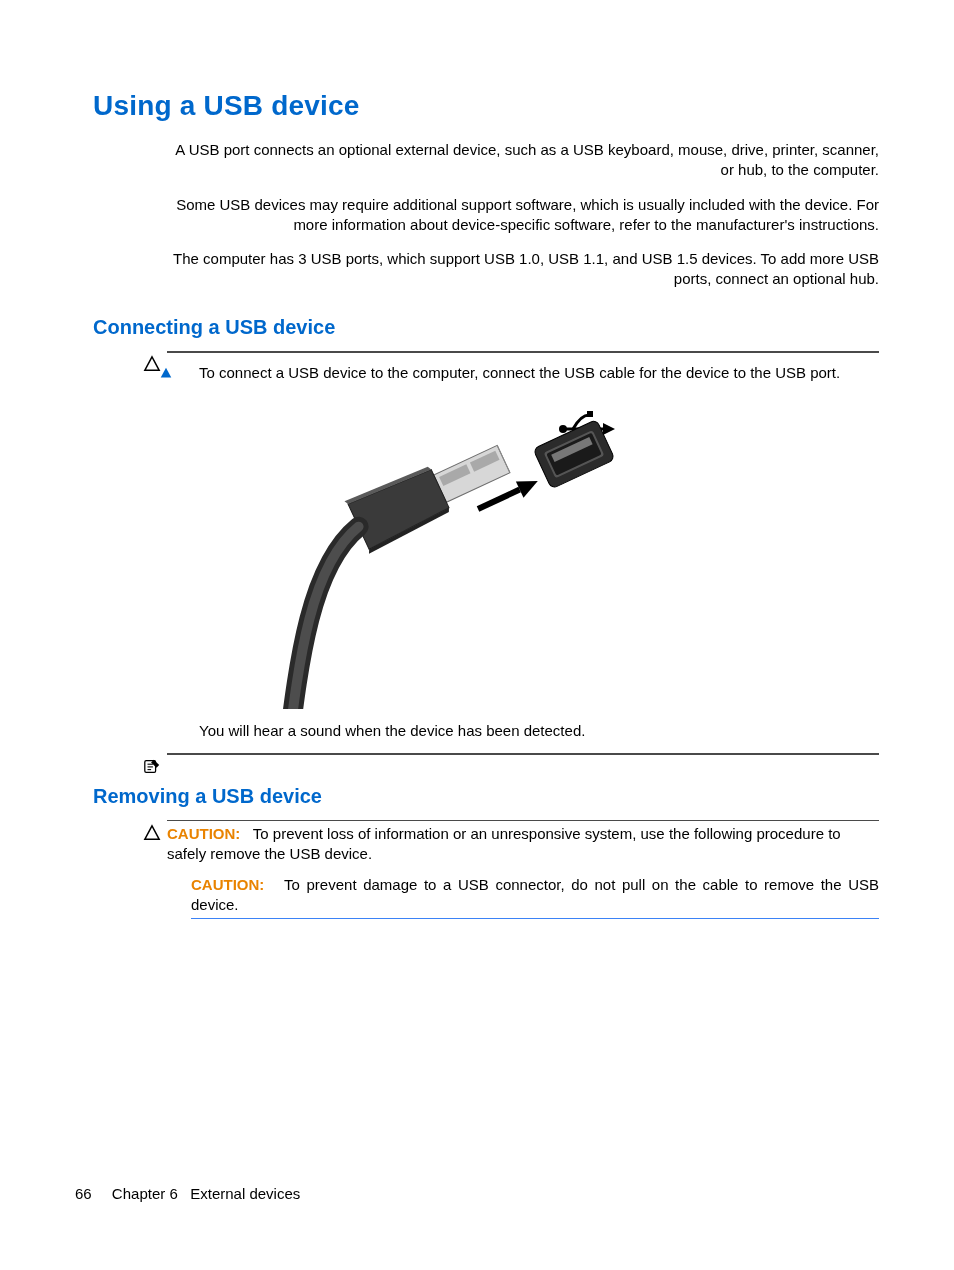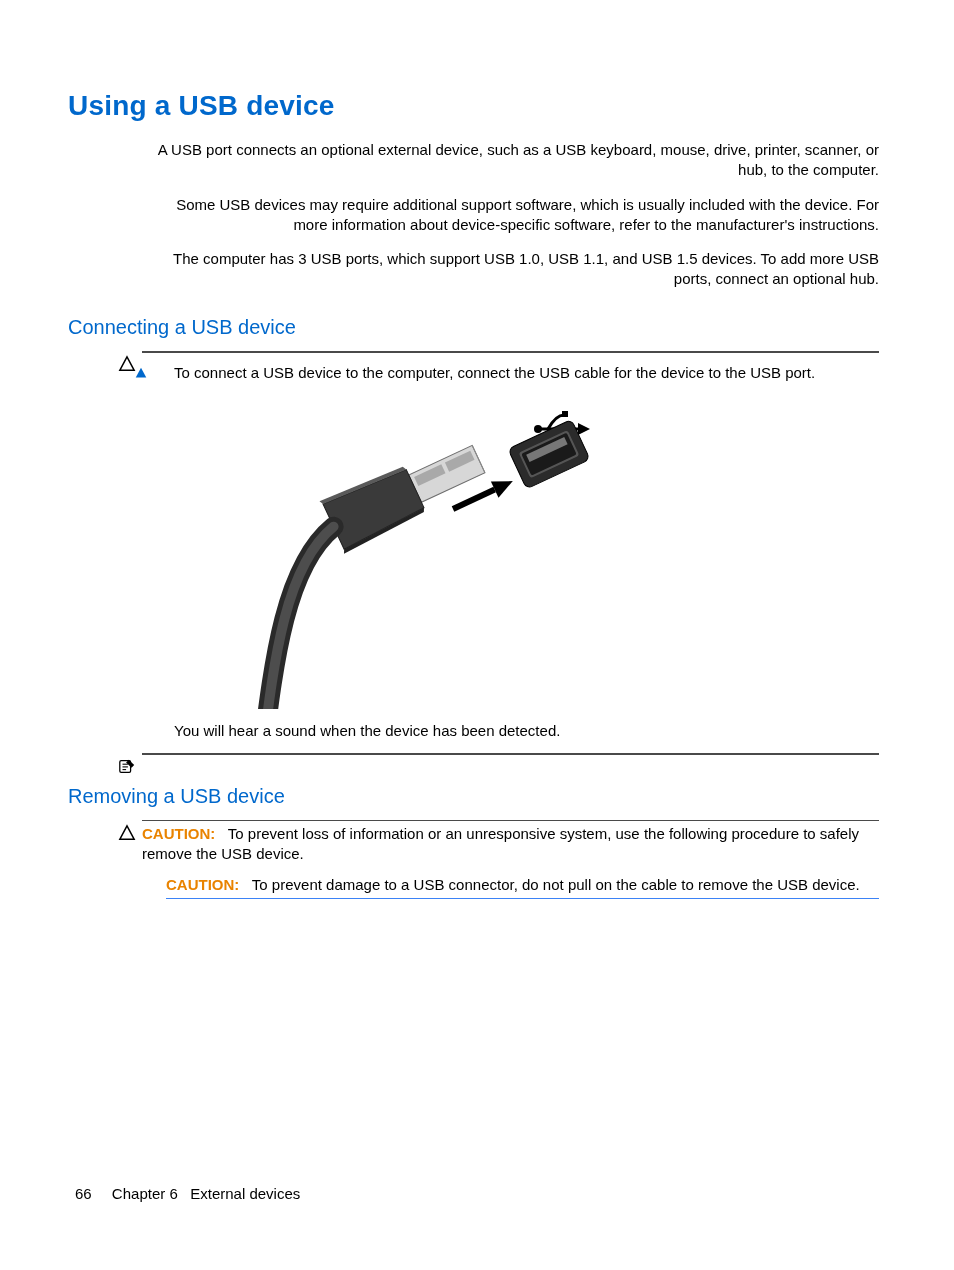--- a/index.html
+++ b/index.html
@@ -10,33 +10,33 @@
     height: 1270px;
     font-family: Arial, Helvetica, sans-serif;
     color: #000;
     position: relative;
   }
   .page {
     position: relative;
     width: 954px;
     height: 1270px;
     box-sizing: border-box;
-    padding: 90px 75px 0 68px;
+    padding: 90px 75px 0 93px;
   }
   h1.main-heading {
     color: #0068cc;
     font-size: 28px;
     font-weight: 700;
     margin: 0 0 18px 0;
     letter-spacing: 0.2px;
   }
   h2.sub-heading {
     color: #0068cc;
     font-size: 20px;
-    font-weight: 400;
+    font-weight: 700;
     margin: 26px 0 8px 0;
   }
   .body-block {
     margin-left: 74px;
     margin-right: 0;
   }
   p.body {
     font-size: 15px;
     line-height: 1.35;
     margin: 0 0 14px 0;

